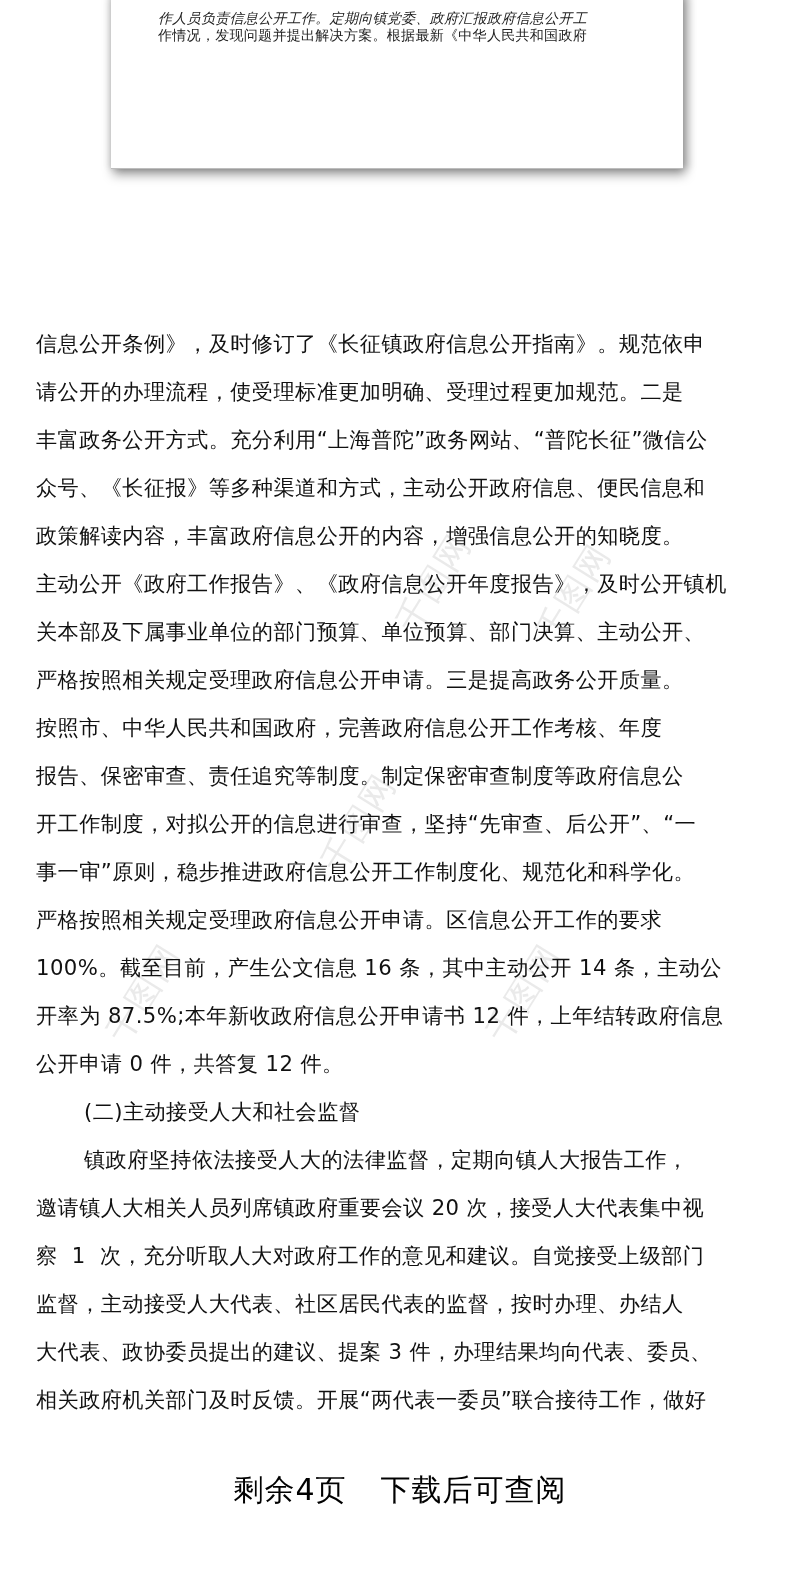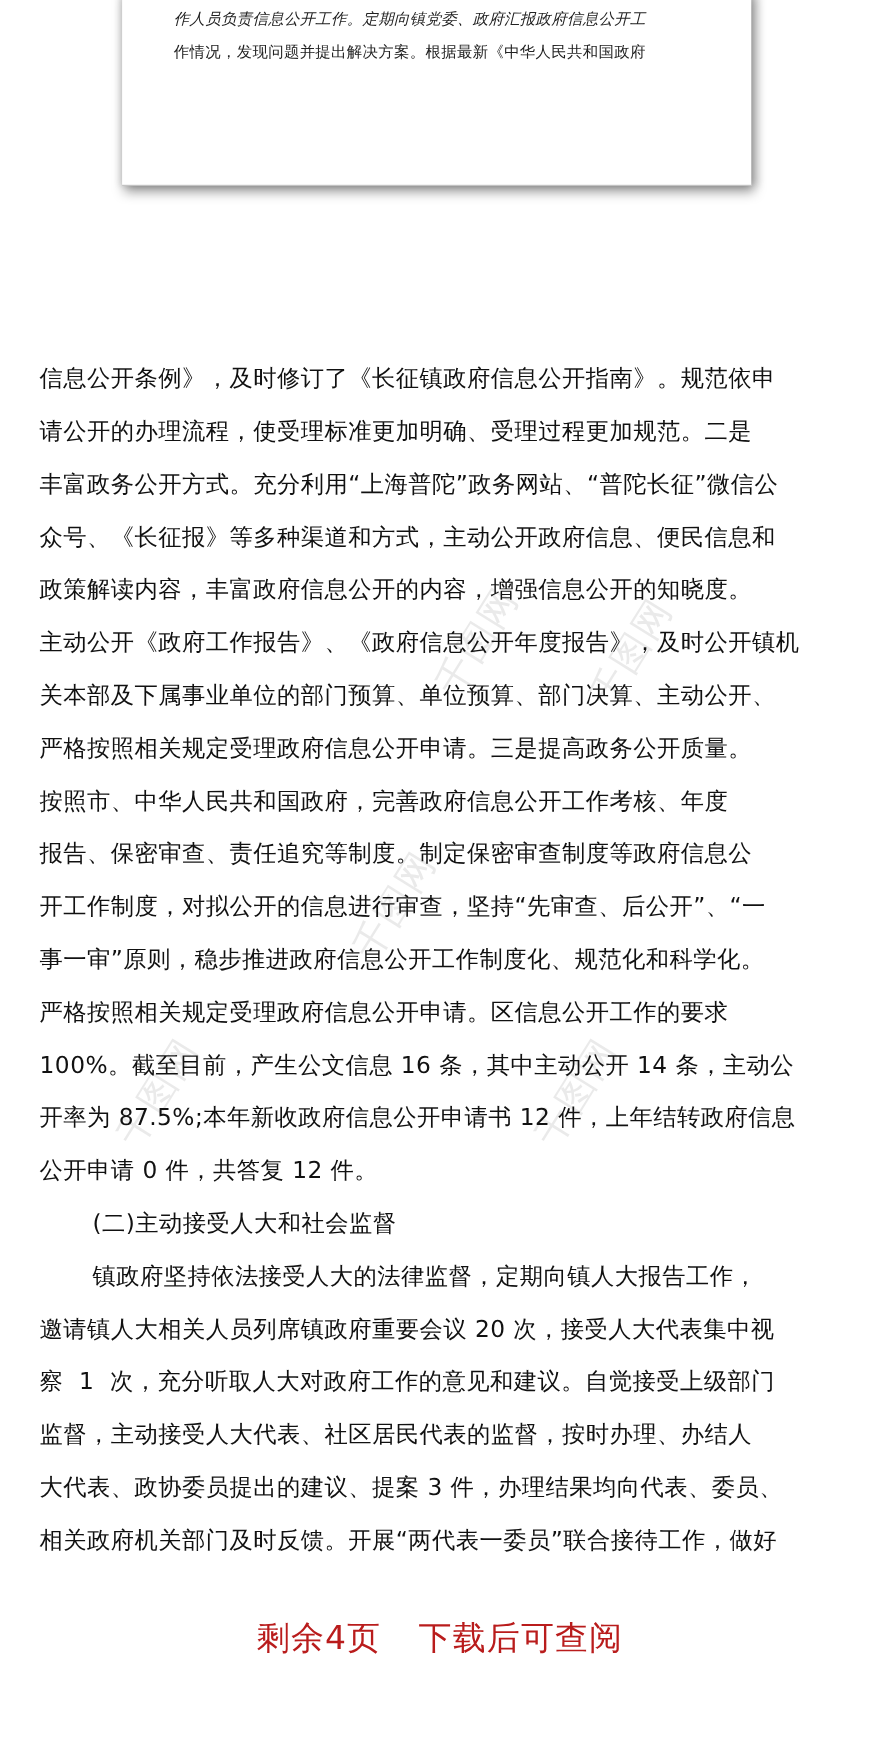--- a/index.html
+++ b/index.html
@@ -29,21 +29,21 @@
     .page-card .card-line {
       position: absolute;
       left: 47px;
       font-size: 14px;
       line-height: 20px;
       color: #222;
       white-space: nowrap;
       letter-spacing: 0.3px;
     }
     .page-card .line-1 { top: 18px; font-style: italic; }
-    .page-card .line-2 { top: 48px; }
+    .page-card .line-2 { top: 35px; }
 
     
     .doc-body {
       position: absolute;
       left: 24px;
       top: 326px;
       width: 752px;
     }
     .doc-line {
       height: 48px;
@@ -69,21 +69,21 @@
 
     
     .remaining-prompt {
       position: absolute;
       left: 0;
       width: 800px;
       top: 1468px;
       text-align: center;
       font-size: 30px;
       line-height: 44px;
-      color: #b91c1c;
+      color: #000000;
       letter-spacing: 1px;
     }
     .remaining-prompt .gap { display: inline-block; width: 34px; }
   </style>
 </head>
 <body>
 
 <div class="page-card">
   <div class="card-line line-1">作人员负责信息公开工作。定期向镇党委、政府汇报政府信息公开工</div>
   <div class="card-line line-2">作情况，发现问题并提出解决方案。根据最新《中华人民共和国政府</div>

